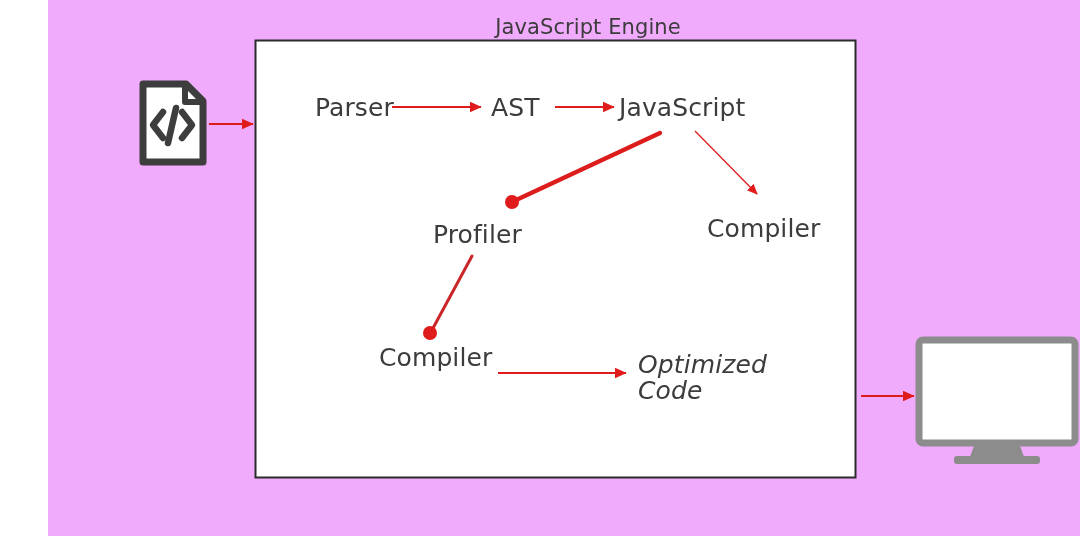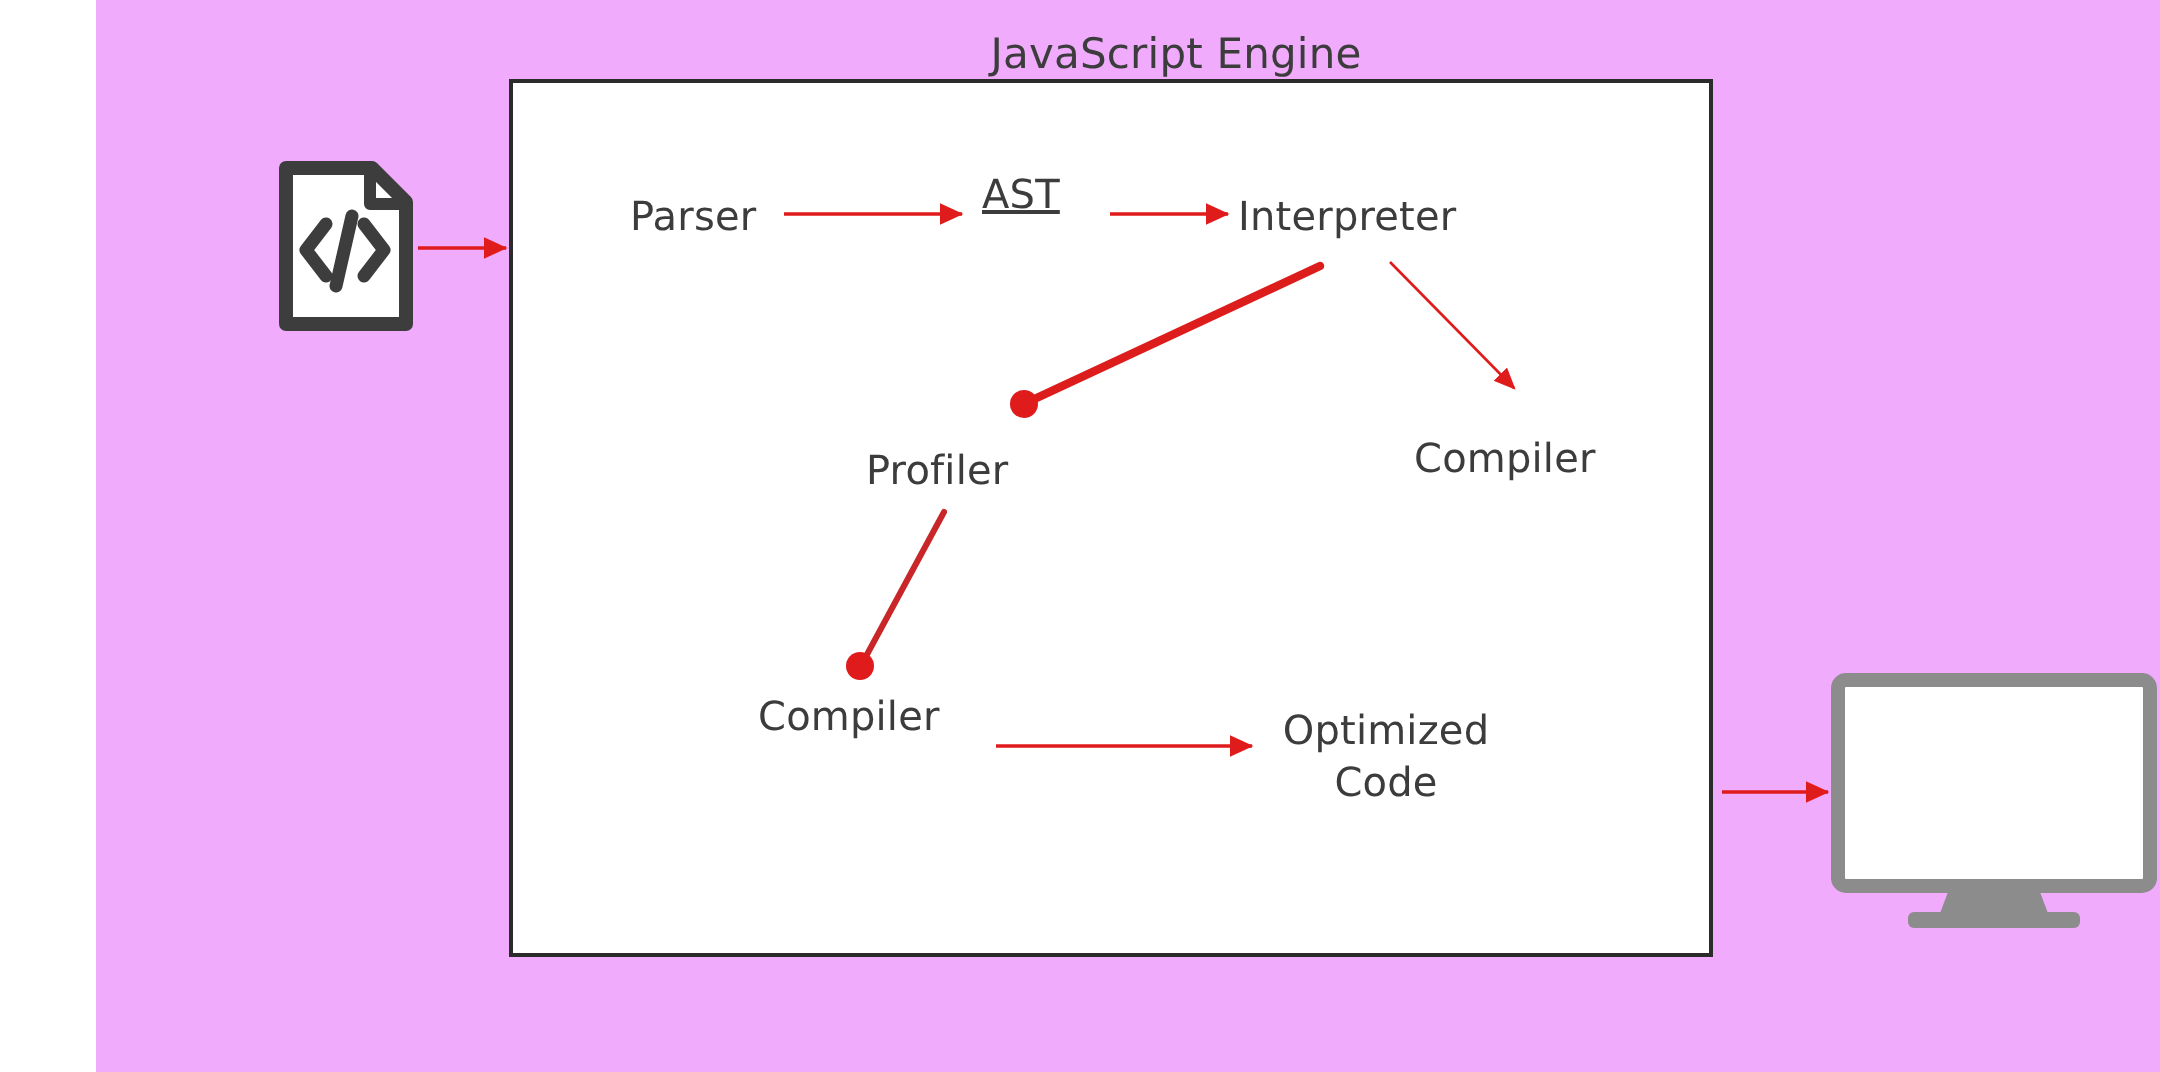--- a/index.html
+++ b/index.html
@@ -23,39 +23,40 @@
   .svg-layer {
     position: absolute;
     left: 0;
     top: 0;
     width: 1080px;
     height: 536px;
   }
   .label {
     position: absolute;
     color: #3c3c3c;
-    font-size: 20px;
+    font-size: 25px;
     line-height: 26px;
     white-space: pre;
     letter-spacing: 0.1px;
   }
   .label.center {
-    text-align: center;
+    text-align: left;
     white-space: normal;
+    font-style: italic;
   }
   #title {
     left: 0;
     top: 14px;
     width: 1080px;
     text-align: center;
     font-size: 21px;
     color: #3c3c3c;
   }
   #lbl-parser      { left: 267px; top: 95px; }
-  #lbl-ast         { left: 443px; top: 84px; text-decoration: underline; }
+  #lbl-ast         { left: 443px; top: 95px; }
   #lbl-interpreter { left: 571px; top: 95px; }
   #lbl-profiler    { left: 385px; top: 222px; text-align: right; }
   #lbl-bytecode    { left: 659px; top: 216px; }
   #lbl-compiler    { left: 331px; top: 345px; }
   #lbl-optimized   { left: 590px; top: 352px; width: 110px; }
 </style>
 </head>
 <body>
 
 <div id="canvas">
@@ -102,19 +103,19 @@
       <rect x="871" y="340" width="156" height="103" rx="4" ry="4" fill="#ffffff" stroke="#8c8c8c" stroke-width="7"></rect>
       <path d="M926,446 L972,446 L978,462 L920,462 Z" fill="#8c8c8c"></path>
       <rect x="906" y="456" width="86" height="8" rx="3" ry="3" fill="#8c8c8c"></rect>
     </g>
   </svg>
 
   <div class="label" id="title">JavaScript Engine</div>
 
   <div class="label" id="lbl-parser">Parser</div>
   <div class="label" id="lbl-ast">AST</div>
-  <div class="label" id="lbl-interpreter">Interpreter</div>
+  <div class="label" id="lbl-interpreter">JavaScript</div>
   <div class="label" id="lbl-profiler">Profiler</div>
   <div class="label" id="lbl-bytecode">Compiler</div>
   <div class="label" id="lbl-compiler">Compiler</div>
   <div class="label center" id="lbl-optimized">Optimized Code</div>
 
 </div>
 
 </body></html>

